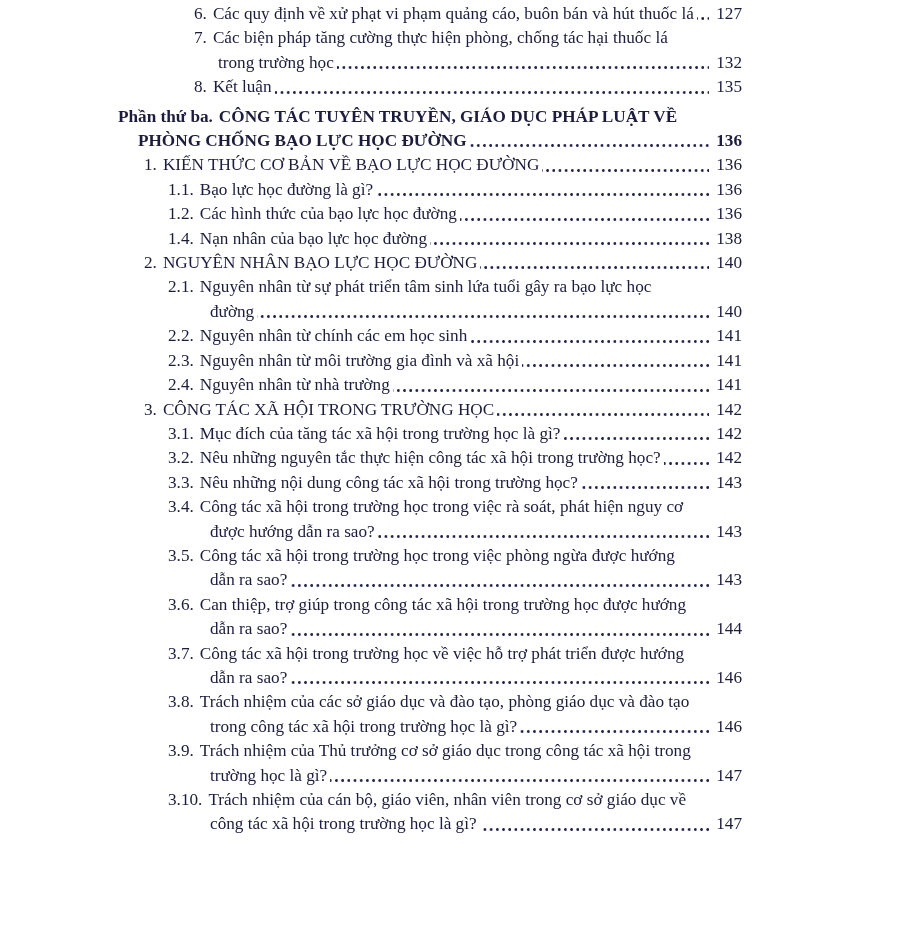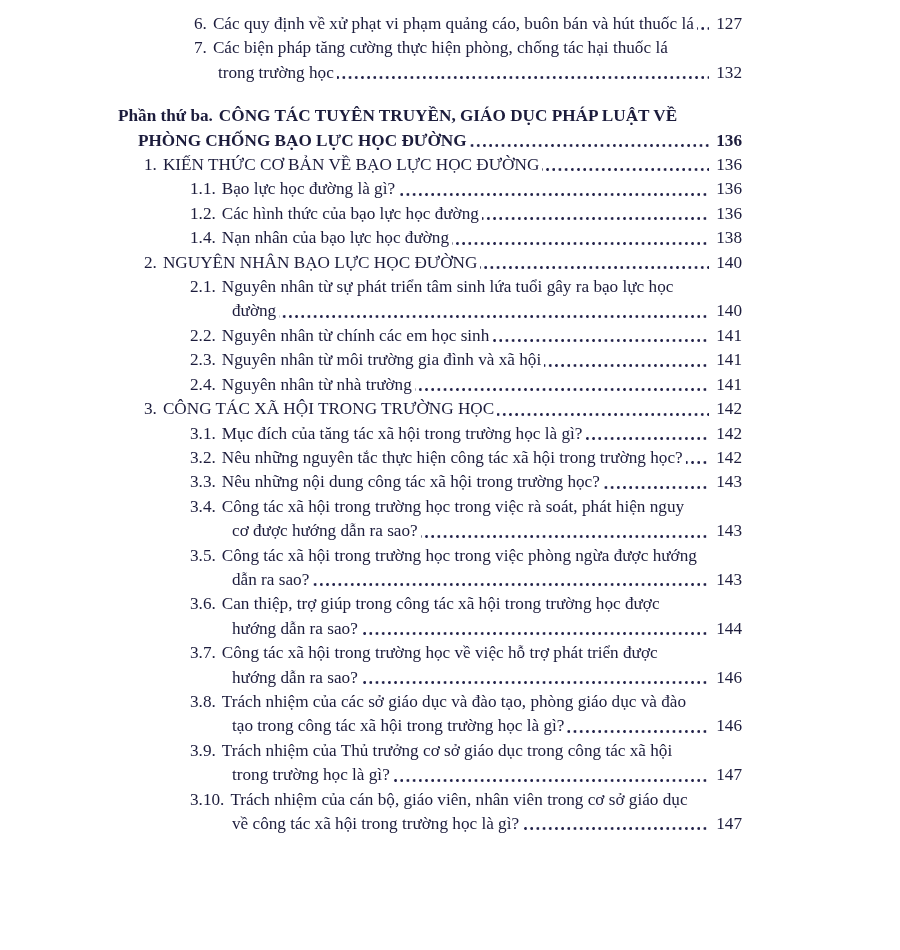--- a/index.html
+++ b/index.html
@@ -11,21 +11,21 @@
     background: var(--paper, #ffffff);
     color: var(--ink, #1c1c3c);
     font-family: "Liberation Serif", "DejaVu Serif", serif;
     font-size: 17.2px;
     line-height: 24.4px;
   }
   .toc {
     position: relative;
     width: 624px;
     margin: 0 0 0 118px;
-    padding-top: 12px;
+    padding-top: 2px;
   }
   
   .entry {
     position: relative;
     z-index: 0;
     padding-left: var(--hang);
     padding-right: 44px;
     text-indent: calc(-1 * var(--hang));
     background-image: radial-gradient(circle at 1.4px 1.5px, var(--dot, #23234a) 1.15px, transparent 1.6px);
     background-size: 6.2px 3px;
@@ -37,43 +37,44 @@
     content: "";
     position: absolute;
     z-index: -1;
     left: 0;
     bottom: 0;
     width: var(--hang);
     height: 13px;
     background: var(--paper, #ffffff);
   }
   .lvl-item    { --hang: 24px; margin-left: 76px; }
-  .lvl-part    { --hang: 20px; margin-left: 0;  font-weight: bold; margin-top: 19px; }
+  .lvl-part    { --hang: 20px; margin-left: 0;  font-weight: bold; margin-top: 5px; }
   .lvl-section { --hang: 24px; margin-left: 26px; font-weight: normal; }
-  .lvl-sub     { --hang: 42px; margin-left: 72px; }
+  .lvl-sub     { --hang: 42px; margin-left: 50px; }
   .num   { background: var(--paper, #ffffff); padding-right: 6px; }
   .title { background: var(--paper, #ffffff); padding-right: 3px; }
   .page {
     position: absolute;
     right: 0;
     bottom: 0;
     text-indent: 0;
     background: var(--paper, #ffffff);
     padding-left: 7px;
   }
 </style>
 </head>
 <body>
 
 <main class="toc">
 
   <div class="entry lvl-item"><span class="num">6.</span><span class="title">Các quy định về xử phạt vi phạm quảng cáo, buôn bán và hút thuốc lá</span><span class="page">127</span></div>
 
   <div class="entry lvl-item"><span class="num">7.</span><span class="title">Các biện pháp tăng cường thực hiện phòng, chống tác hại thuốc lá trong trường học</span><span class="page">132</span></div>
 
+  <div class="entry lvl-item"><span class="num">8.</span><span class="title">Kết luận</span><span class="page">135</span></div>
 
   <div class="entry lvl-part"><span class="num">Phần thứ ba.</span><span class="title">CÔNG TÁC TUYÊN TRUYỀN, GIÁO DỤC PHÁP LUẬT VỀ PHÒNG CHỐNG BẠO LỰC HỌC ĐƯỜNG</span><span class="page">136</span></div>
 
   <div class="entry lvl-section"><span class="num">1.</span><span class="title">KIẾN THỨC CƠ BẢN VỀ BẠO LỰC HỌC ĐƯỜNG</span><span class="page">136</span></div>
 
   <div class="entry lvl-sub"><span class="num">1.1.</span><span class="title">Bạo lực học đường là gì?</span><span class="page">136</span></div>
 
   <div class="entry lvl-sub"><span class="num">1.2.</span><span class="title">Các hình thức của bạo lực học đường</span><span class="page">136</span></div>
 
 

